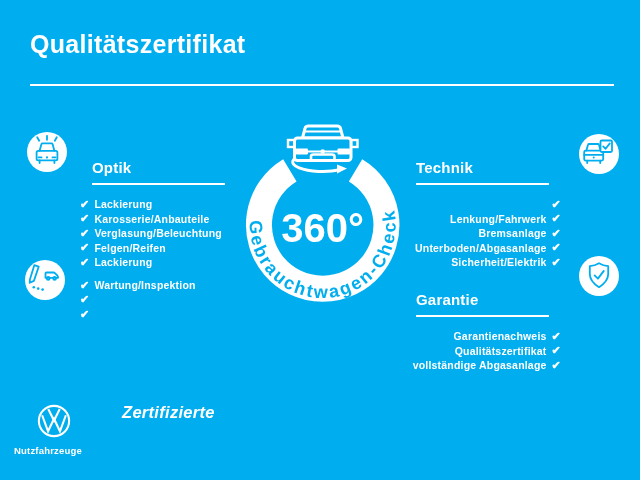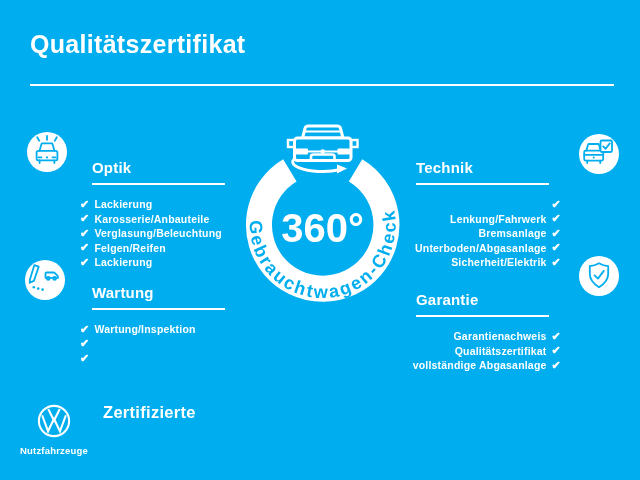--- a/index.html
+++ b/index.html
@@ -53,26 +53,26 @@
     font-family:"Liberation Sans", sans-serif; font-weight:bold; font-size:18px;
     fill:var(--bg); letter-spacing:2.1px;
   }
   .deg-text {
     font-family:"Liberation Sans", sans-serif; font-weight:bold; font-size:40px;
     fill:var(--fg);
   }
   #vw-logo { position:absolute; left:36px; top:403px; }
   .vw { stroke:var(--fg); fill:none; stroke-width:2.3; stroke-linecap:butt; stroke-linejoin:miter; }
   .brand-sub {
-    position:absolute; left:14px; top:445px; width:80px; text-align:center;
+    position:absolute; left:8px; top:445px; width:80px; text-align:center;
     font-size:9.5px; font-weight:bold; letter-spacing:.2px;
   }
   .tagline {
-    position:absolute; left:103px; top:403px;
-    font-size:16.5px; font-weight:bold; line-height:19.5px; letter-spacing:.3px;
+    position:absolute; left:122px; top:403px;
+    font-size:16.5px; font-weight:bold; line-height:19.5px; letter-spacing:.3px;font-style:italic;
   }
 </style>
 </head>
 <body>
 
 <div class="title">Qualitätszertifikat</div>
 <div class="divider"></div>
 
 <div class="icon-circle" id="circle-optik">
   <svg width="40" height="40" viewBox="0 0 40 40">
@@ -119,21 +119,20 @@
     <path class="ico" d="M 9.3 5.2 L 13.7 6.7 L 8.9 20.9 L 4.7 22.8 L 4.9 19.4 Z" stroke-width="1.6"></path>
     <path class="ico" d="M 20.5 17.8 L 20.5 13.5 Q 20.5 12.5 21.5 12.5 L 28.5 12.5 Q 29.3 12.5 29.9 13.1 L 32.4 15.6 Q 33 16.2 33 17 L 33 17.8 Z" stroke-width="1.5"></path>
     <circle class="ico" cx="23.2" cy="18.4" r="1.4" stroke-width="1.3"></circle>
     <circle class="ico" cx="29.6" cy="18.4" r="1.4" stroke-width="1.3"></circle>
     <circle class="ico-fill" cx="8.8" cy="27.2" r="1.3"></circle>
     <circle class="ico-fill" cx="13.2" cy="28.6" r="1.3"></circle>
     <circle class="ico-fill" cx="17.6" cy="29.6" r="1.3"></circle>
   </svg>
 </div>
 <div class="sec" id="sec-wartung">
-  <h2>Wartung</h2>
   <div class="list">
       <div class="check-item">
         <span class="check">✔</span>
         <span>Wartung/Inspektion</span>
       </div>
       <div class="check-item">
         <span class="check">✔</span>
       </div>
       <div class="check-item">
         <span class="check">✔</span>

